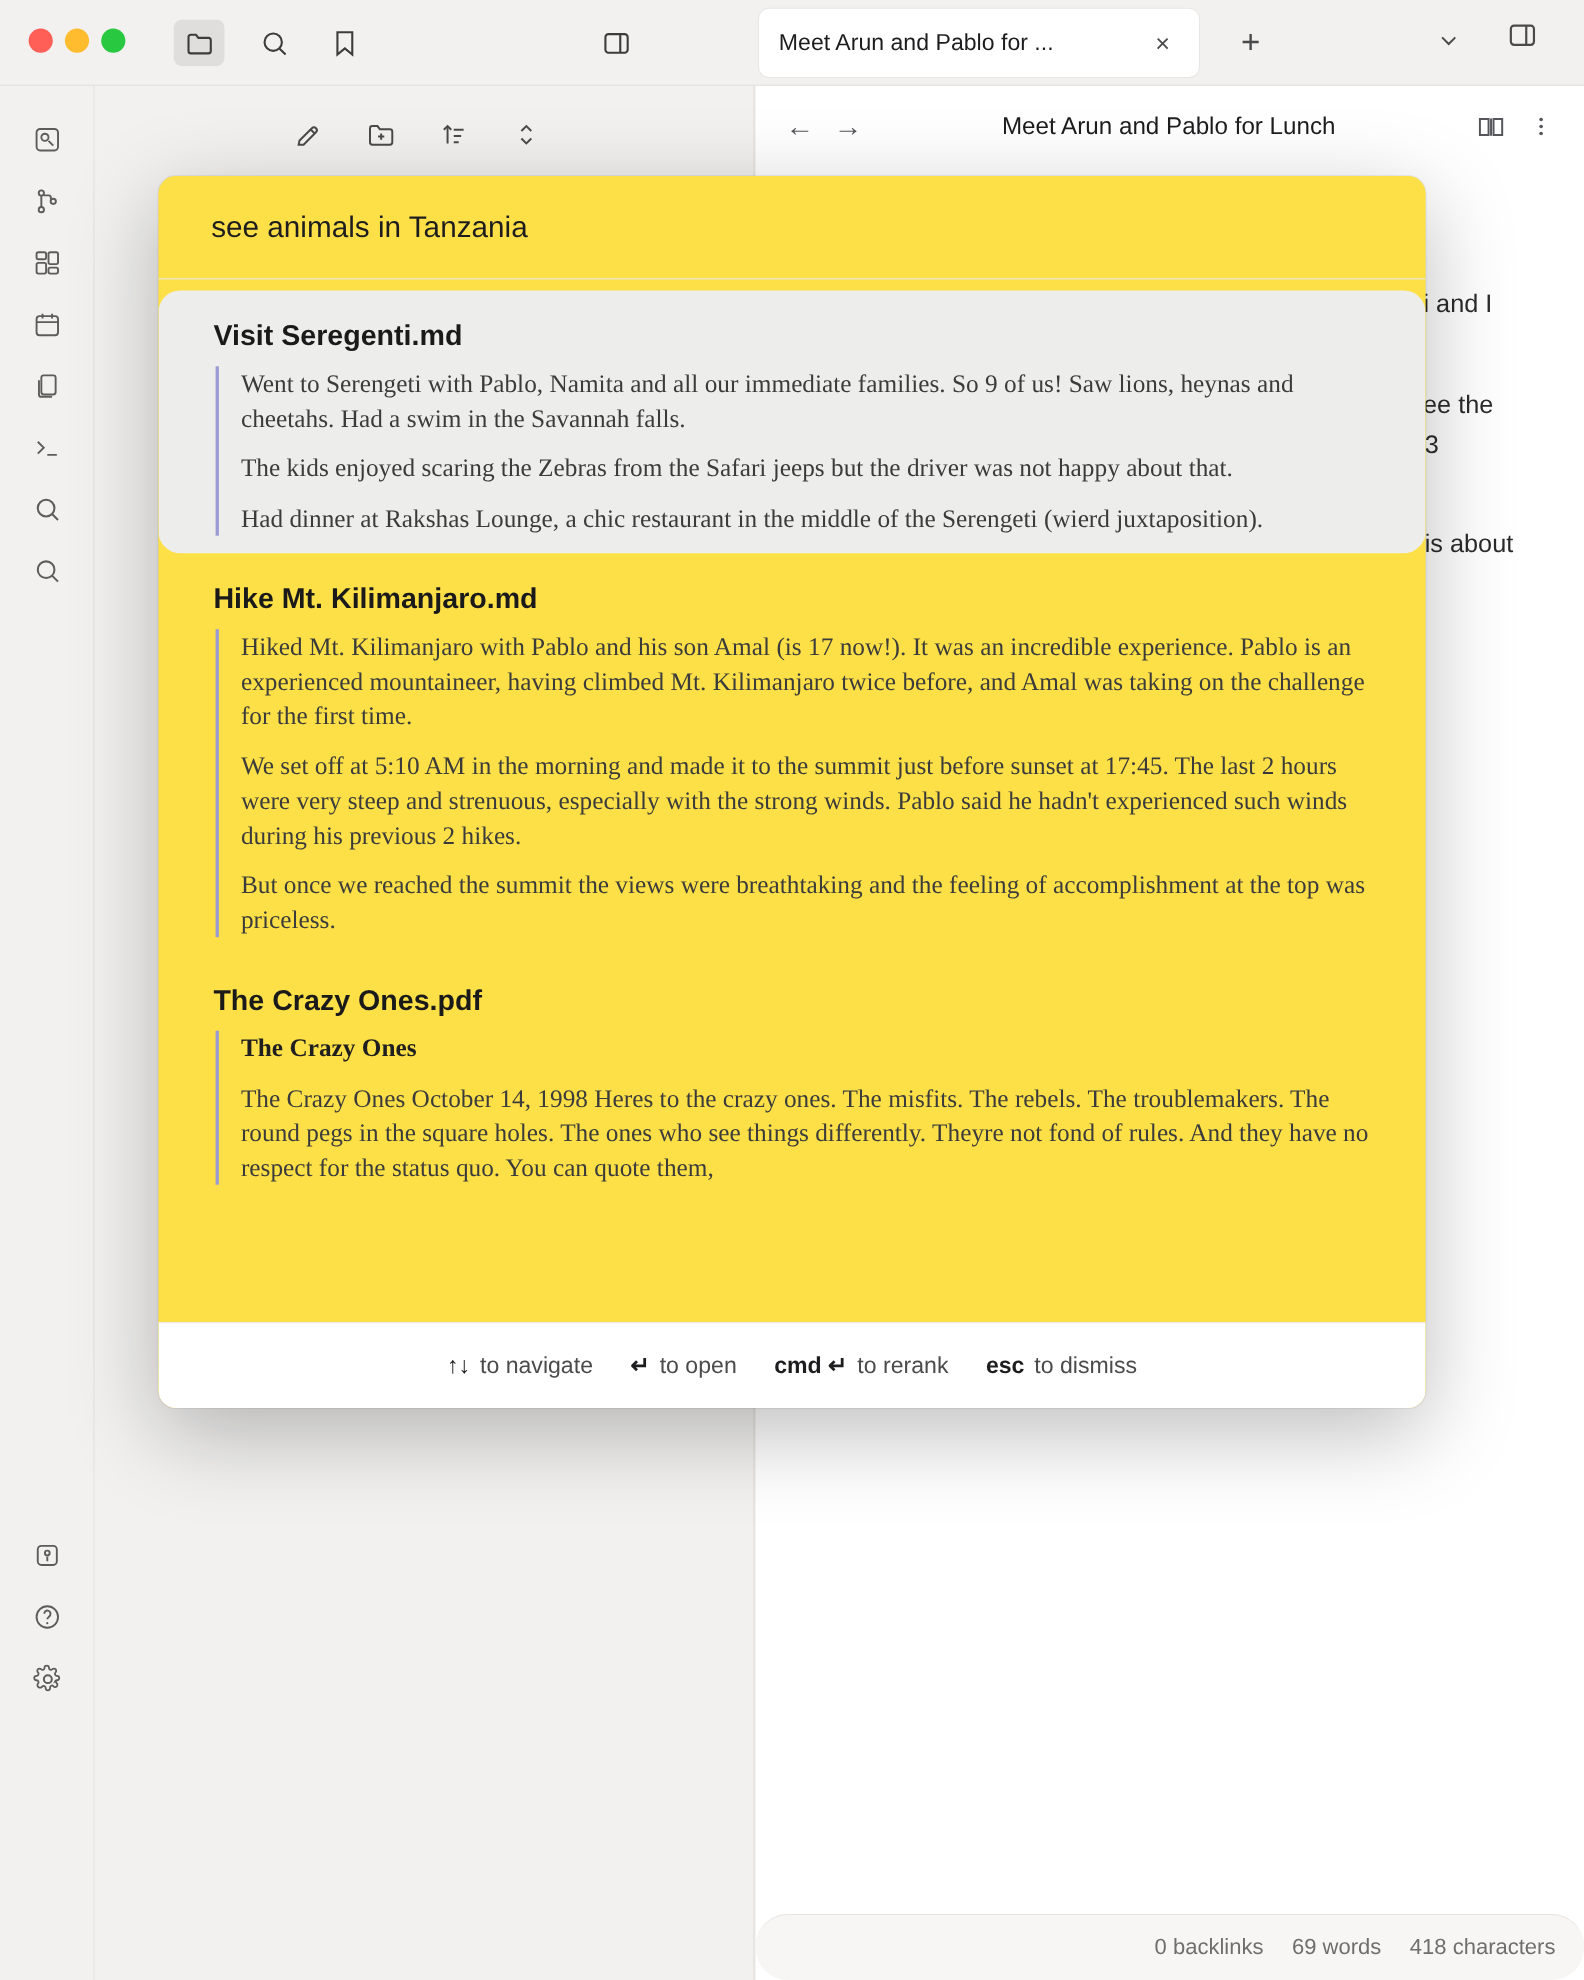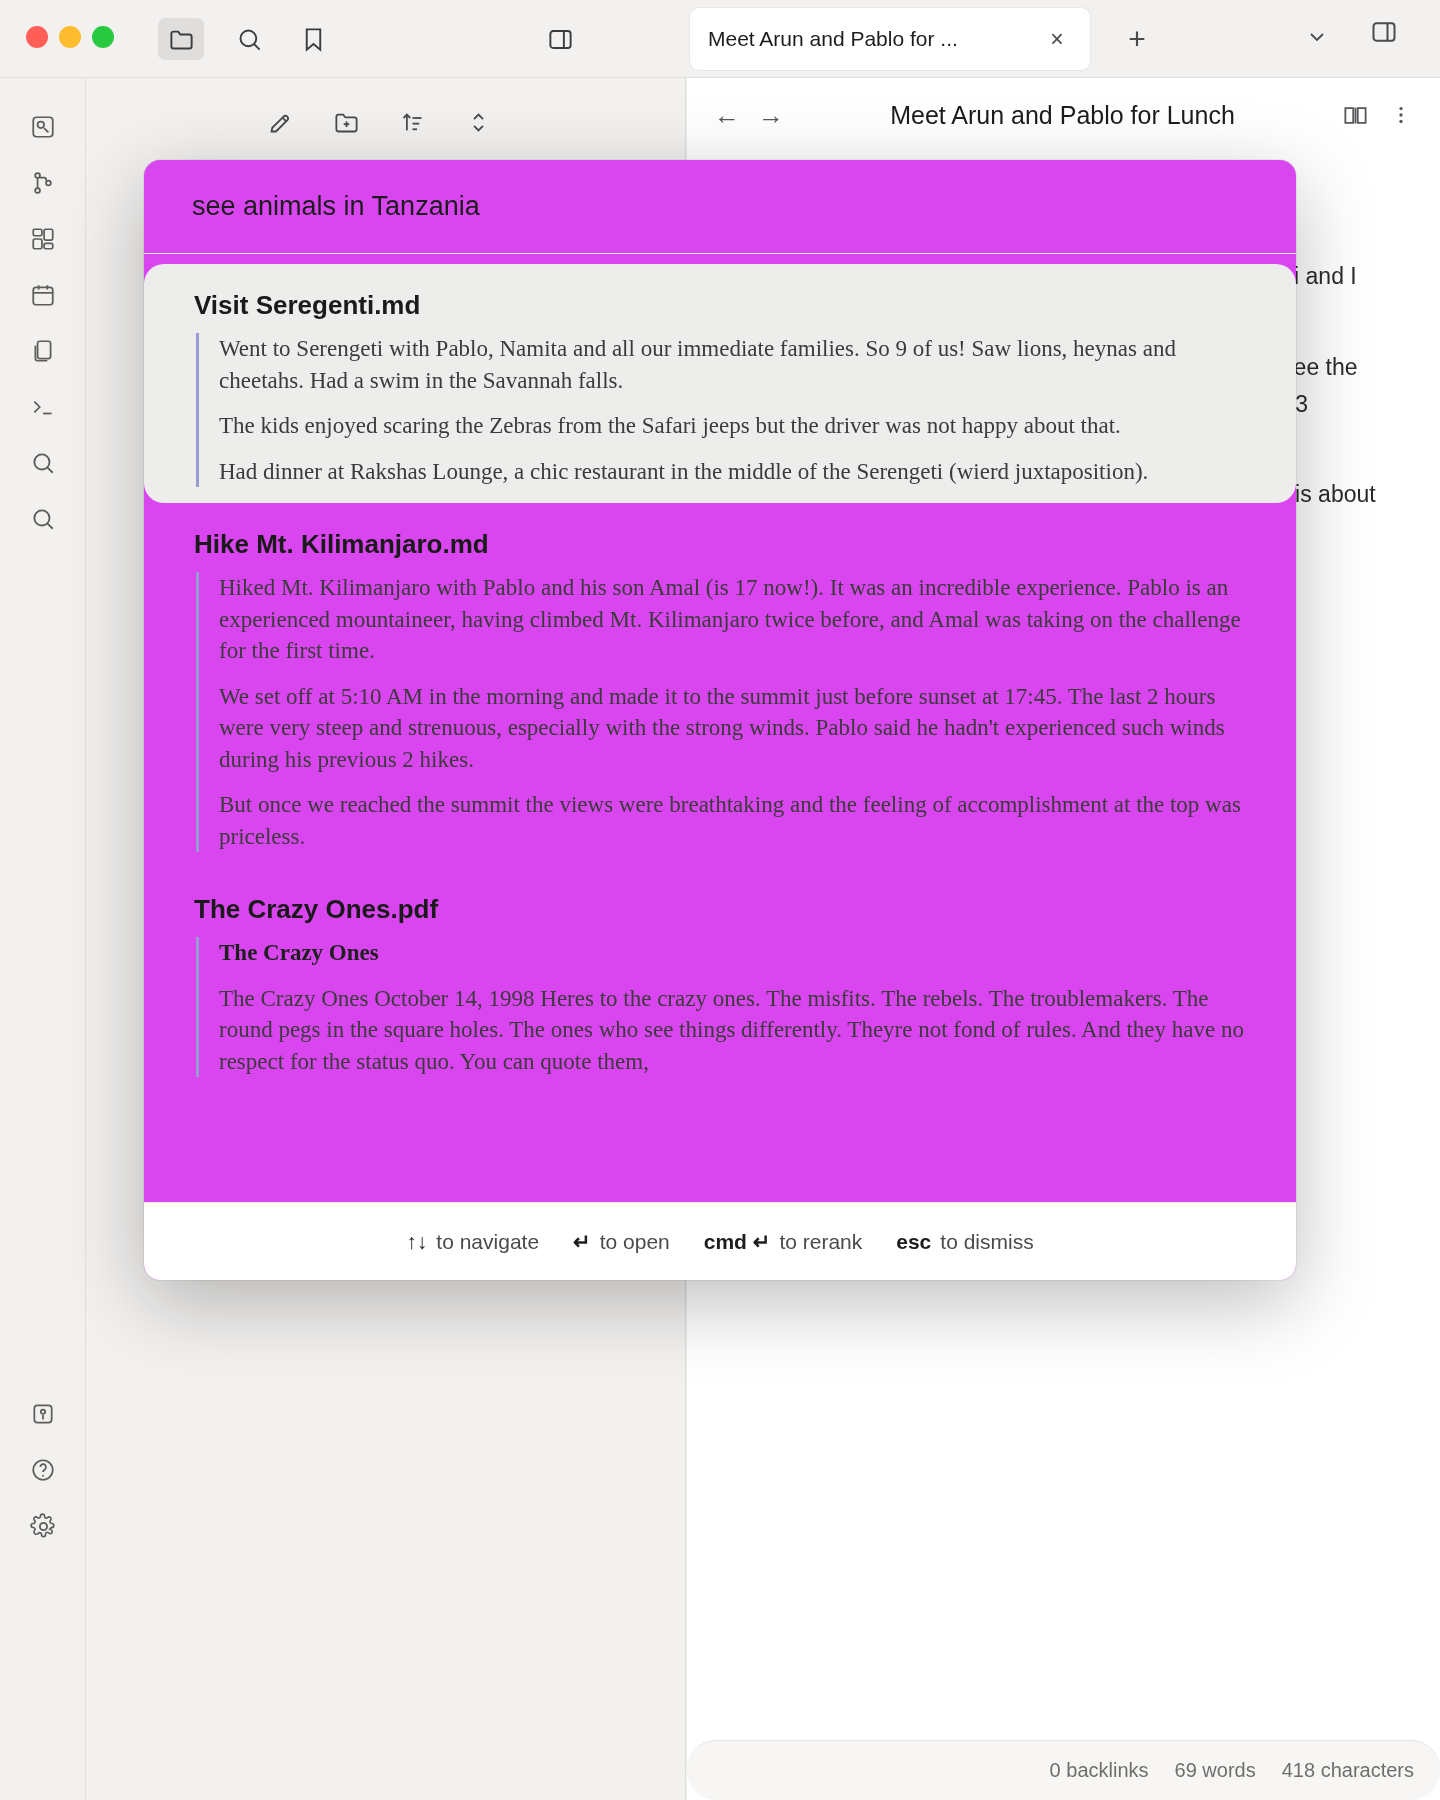--- a/index.html
+++ b/index.html
@@ -130,21 +130,21 @@
     position: absolute; top: 0; left: 0; width: 753px; height: 74px;
     display: flex; align-items: center;
   }
   .ed-nav {
     width: 44px; height: 44px;
     display: flex; align-items: center; justify-content: center;
     font-size: 26px; color: #55565a;
   }
   .ed-title {
     flex: 1; text-align: center;
-    font-size: 25px; color: #1d1d1f;
+    font-size: 22px; color: #1d1d1f;
     white-space: nowrap; overflow: hidden;
   }
   .ed-ticon {
     width: 46px; height: 44px;
     display: flex; align-items: center; justify-content: center;
     color: #55565a;
   }
   .ed-body {
     position: absolute; top: 96px; left: 0;
     width: 753px; padding: 0 56px;
@@ -166,21 +166,21 @@
     background: #f7f6f5;
     border-top: 1px solid #e6e4e1;
     border-radius: 29px;
   }
 
   
   .modal {
     position: absolute;
     top: 160px; left: 144px;
     width: 1152px; height: 1120px;
-    background: #d946ef;
+    background: #fde047;
     border-radius: 16px;
     box-shadow: 0 22px 80px rgba(0,0,0,0.26), 0 0 0 1px rgba(0,0,0,0.06);
     overflow: hidden;
     display: flex; flex-direction: column;
   }
   .modal-search {
     height: 94px; flex: 0 0 94px;
     display: flex; align-items: center;
     padding: 0 48px;
     border-bottom: 1px solid #ebe9e7;

